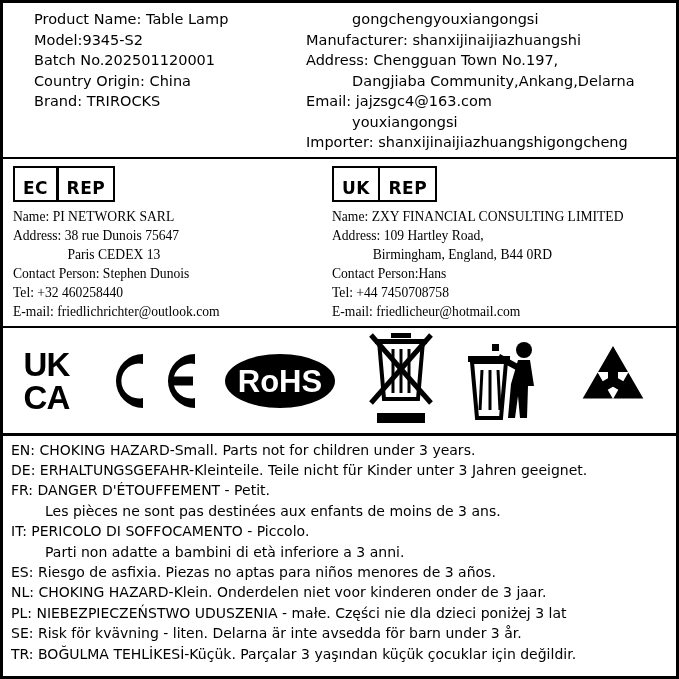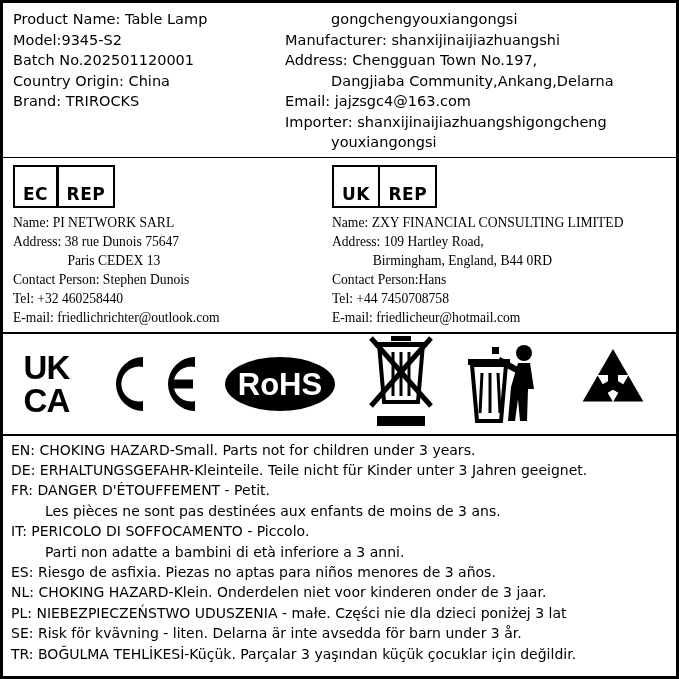--- a/index.html
+++ b/index.html
@@ -26,20 +26,21 @@
     display: flex;
     padding: 6px 0 4px 0;
     box-sizing: border-box;
   }
   .info-col {
     box-sizing: border-box;
   }
   .info-col.left {
     width: 278px;
     padding-left: 10px;
+    margin-left: 21px;
   }
   .info-col.right {
     flex: 1;
     padding-left: 4px;
     padding-right: 6px;
   }
   .info-line {
     font-size: 14.5px;
     line-height: 20.5px;
     white-space: pre-wrap;
@@ -71,21 +72,21 @@
   }
   .rep-badge {
     display: inline-flex;
     border: 2.5px solid #000000;
     align-items: stretch;
     margin-bottom: 5px;
   }
   .rep-badge span {
     font-size: 17px;
     font-weight: bold;
-    padding: 17px 8px 2px 8px;
+    padding: 10px 8px 2px 8px;
     line-height: 20px;
     letter-spacing: 0.5px;
   }
   .rep-badge .sep {
     width: 2.5px;
     background: #000000;
     padding: 0;
   }
   .rep-line {
     font-size: 13.6px;
@@ -146,22 +147,22 @@
       <div class="info-line">Batch No.202501120001</div>
       <div class="info-line">Country Origin: China</div>
       <div class="info-line">Brand: TRIROCKS</div>
     </div>
     <div class="info-col right">
       <div class="info-line">          gongchengyouxiangongsi</div>
       <div class="info-line">Manufacturer: shanxijinaijiazhuangshi</div>
       <div class="info-line">Address: Chengguan Town No.197,</div>
       <div class="info-line">          Dangjiaba Community,Ankang,Delarna</div>
       <div class="info-line">Email: jajzsgc4@163.com</div>
+      <div class="info-line">          youxiangongsi</div>
       <div class="info-line">Importer: shanxijinaijiazhuangshigongcheng</div>
-      <div class="info-line">          youxiangongsi</div>
     </div>
   </div>
 
   <div class="hr"></div>
 
   <div class="rep-section">
     <div class="rep-col left">
       <div class="rep-badge">
         <span>EC</span>
         <span class="sep"></span>

